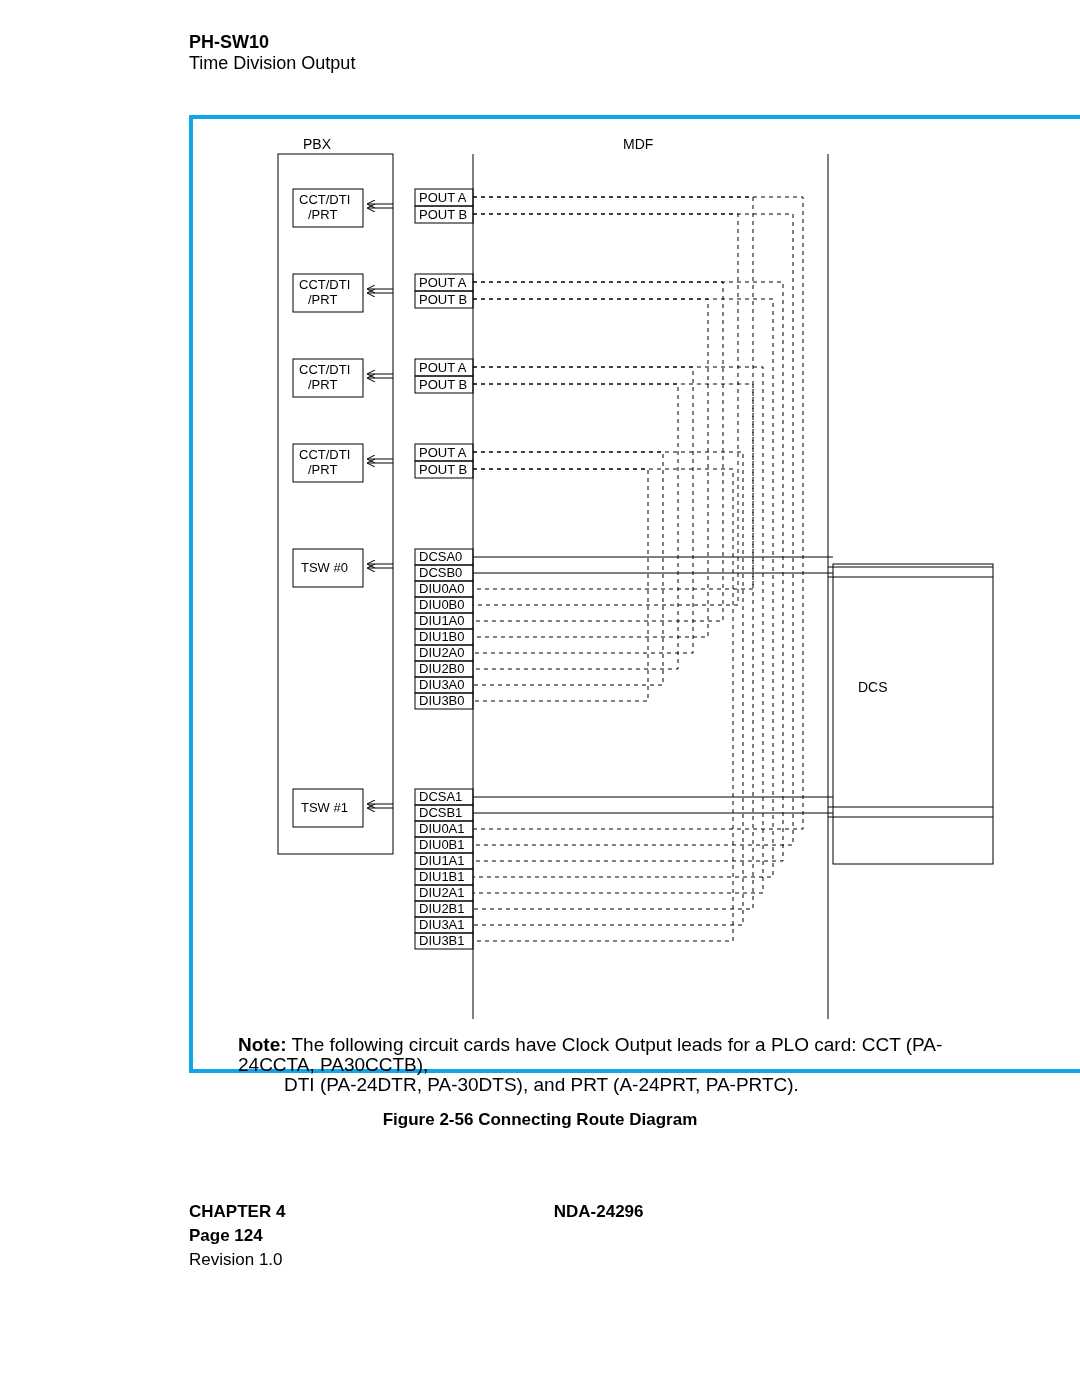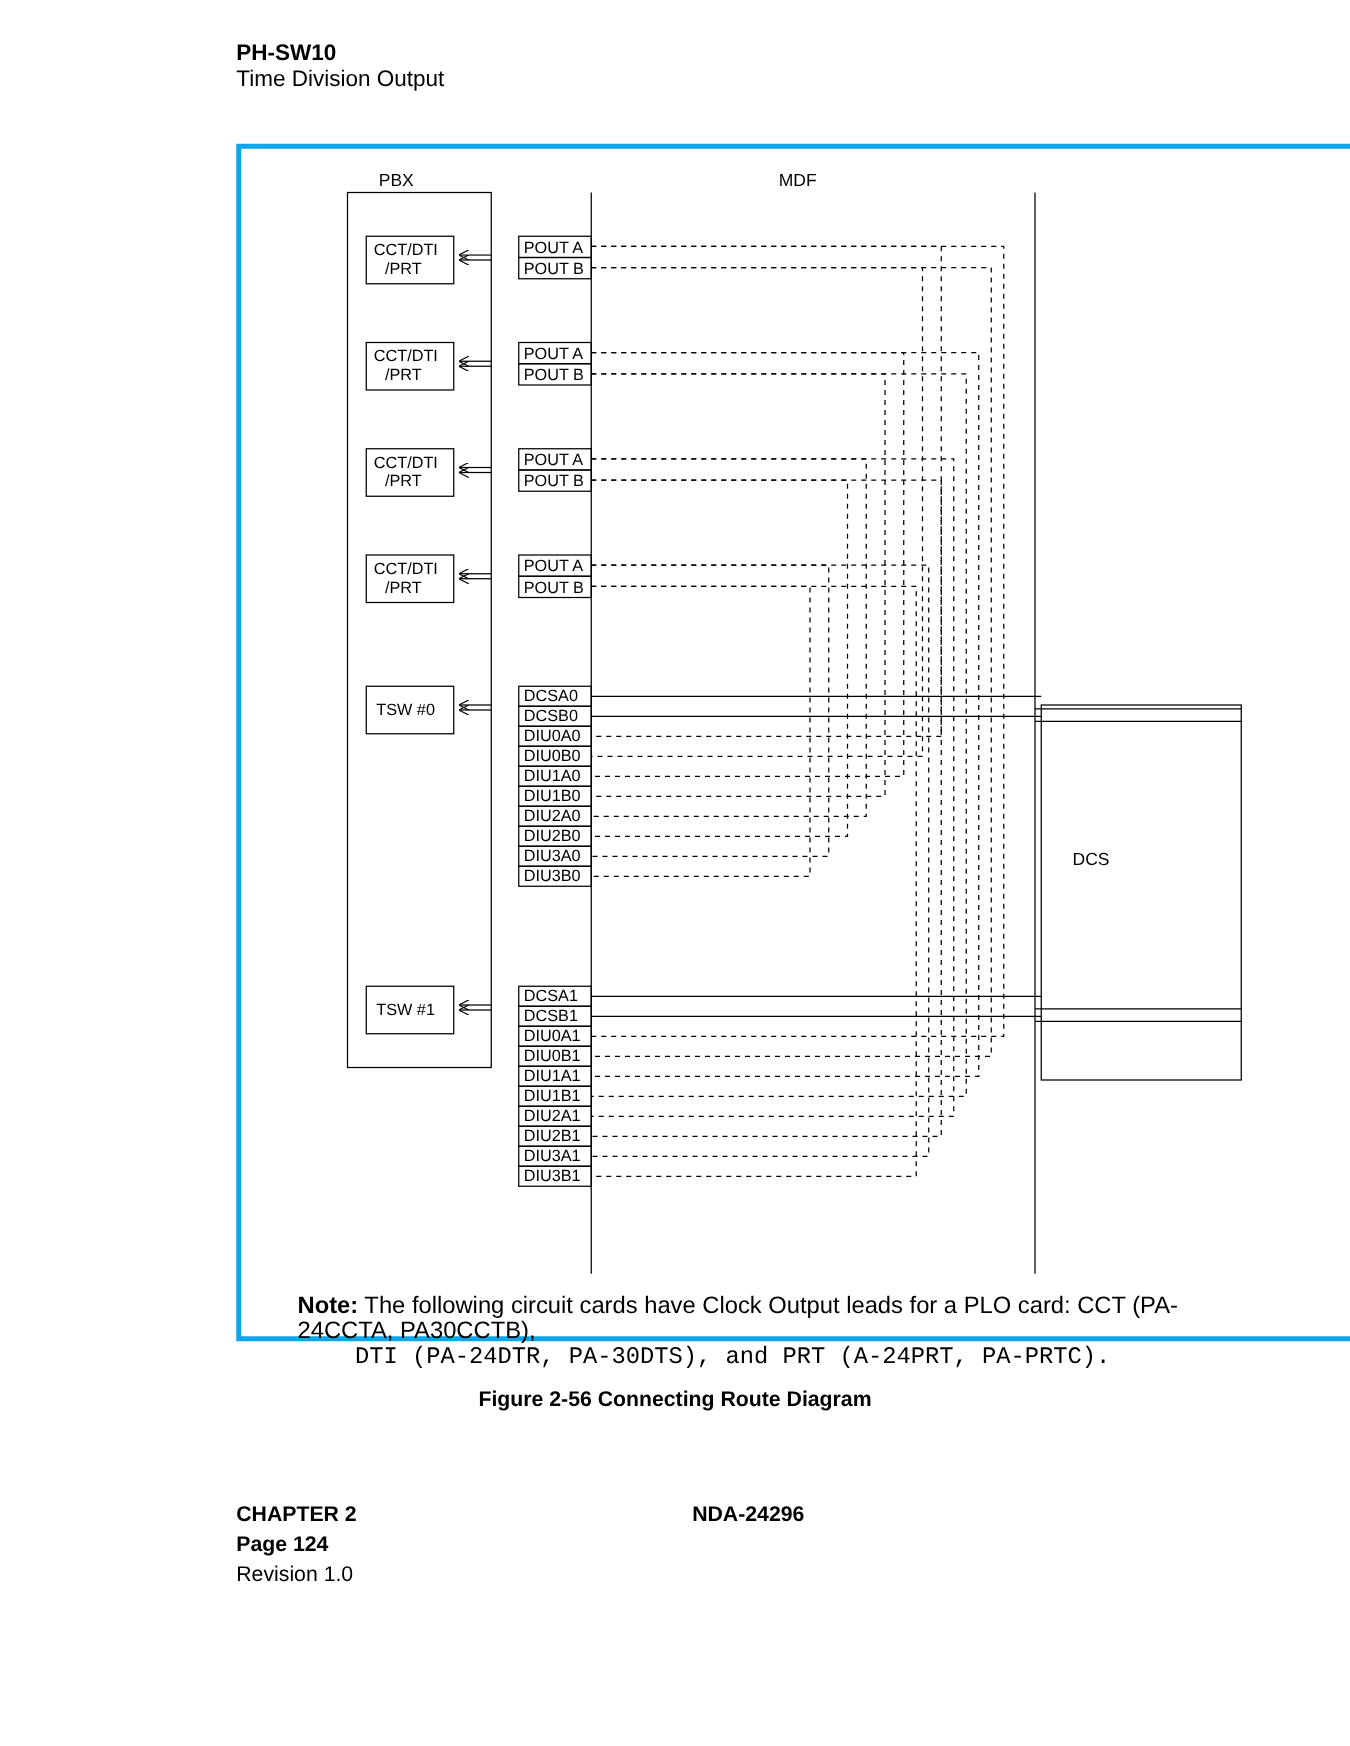--- a/index.html
+++ b/index.html
@@ -185,27 +185,27 @@
         <line x1="280" y1="678" x2="640" y2="678"></line>
         <line x1="280" y1="694" x2="640" y2="694"></line>
         <line x1="635" y1="688" x2="800" y2="688"></line>
         <line x1="635" y1="698" x2="800" y2="698"></line>
       </g>
     </svg>
   </div>
 
   <div class="note">
     <b>Note:</b><span> The following circuit cards have Clock Output leads for a PLO card:  CCT (PA-24CCTA, PA30CCTB),</span><br>
-    <span style="padding-left:46px;display:inline-block;font-family:Liberation Mono, monospace;">DTI (PA-24DTR, PA-30DTS), and PRT (A-24PRT, PA-PRTC).</span>
+    <span style="padding-left:46px;display:inline-block;">DTI (PA-24DTR, PA-30DTS), and PRT (A-24PRT, PA-PRTC).</span>
   </div>
 
   <div class="figcap">Figure 2-56   Connecting Route Diagram</div>
 
   <div class="footer">
     <span class="line">
-      <span class="col1">CHAPTER 2</span>
+      <span class="col1">CHAPTER 4</span>
       <span class="col2">NDA-24296</span>
     </span>
     <span class="line col1" style="font-weight:bold;">Page 124</span>
     <span class="line col1" style="font-weight:normal;">Revision 1.0</span>
   </div>
 
 </div>
 
 </body></html>

